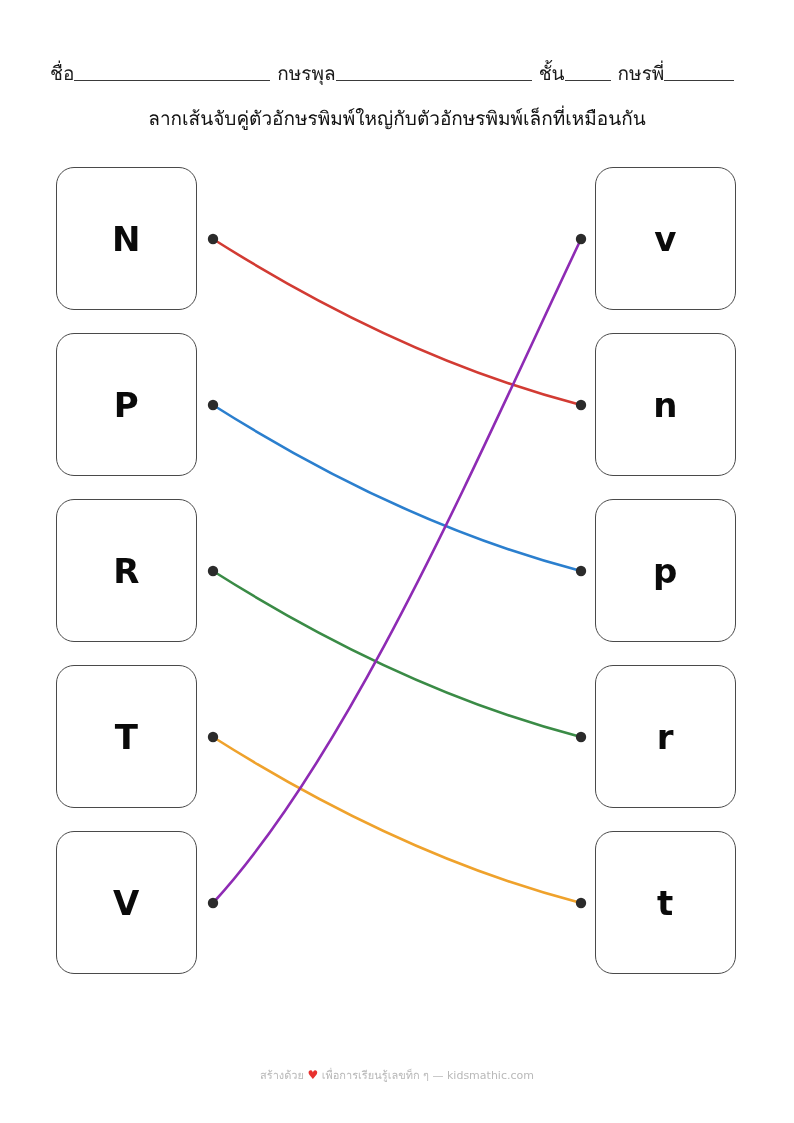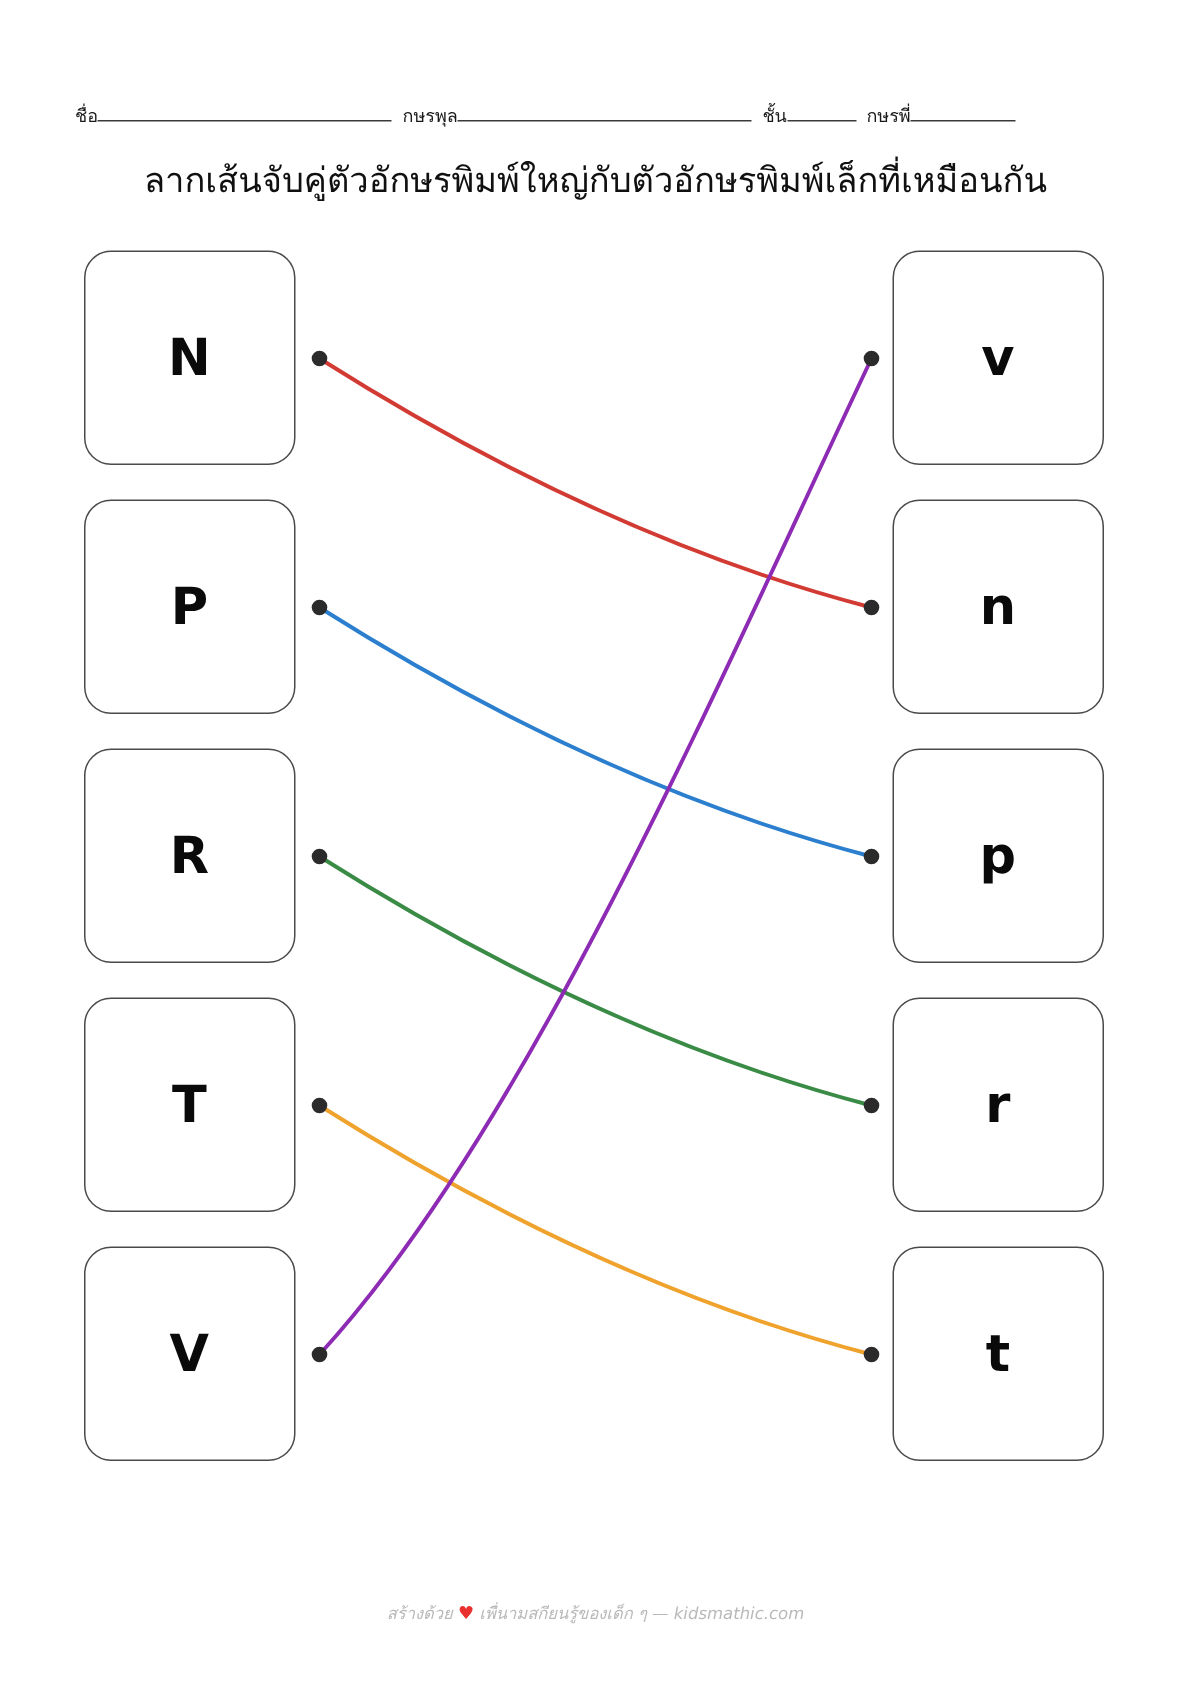--- a/index.html
+++ b/index.html
@@ -30,21 +30,21 @@
     top: 58px;
     width: 700px;
     height: 26px;
     display: flex;
     align-items: flex-end;
     font-size: 15px;
     color: #1a1a1a;
     white-space: nowrap;
   }
   .name-label {
-    font-size: 12px;
+    font-size: 19px;
     line-height: 1;
     padding-bottom: 1px;
   }
   .rule {
     border-bottom: 1px solid #3a3a3a;
     height: 1px;
     margin-bottom: 3px;
   }
   .rule.r-name   { width: 196px; }
   .rule.r-last   { width: 196px; }
@@ -52,21 +52,21 @@
   .rule.r-number { width: 70px; }
   .gap-sm { width: 7px; }
 
   
   .title {
     position: absolute;
     left: 0;
     top: 106px;
     width: 794px;
     text-align: center;
-    font-size: 23px;
+    font-size: 19px;
     line-height: 1.35;
     color: #101010;
   }
 
   
   .board {
     position: absolute;
     left: 0;
     top: 160px;
     width: 794px;
@@ -128,21 +128,21 @@
     text-align: center;
     font-size: 11px;
     color: #b9b9b9;
     white-space: nowrap;
   }
   .footer .heart {
     color: #e8312f;
     font-size: 12px;
     vertical-align: -1px;
   }
-  .footer span { vertical-align: middle; font-style: italic; }
+  .footer span { vertical-align: middle; }
 </style>
 </head>
 <body>
 
 <div class="page">
 
   <div class="name-row">
     <span class="name-label">ชื่อ</span>
     <span class="rule r-name"></span>
     <span class="gap-sm"></span>
@@ -215,16 +215,16 @@
           <circle cx="581" cy="743" r="5.2" fill="#2b2b2b"></circle>
           <circle cx="213" cy="743" r="5.2" fill="#2b2b2b"></circle>
           <circle cx="581" cy="79" r="5.2" fill="#2b2b2b"></circle>
         </g>
     </svg>
   </div>
 
   <div class="footer">
     <span>สร้างด้วย</span>
     <span class="heart">♥</span>
-    <span>เพื่นามสกียนรู้ของเด็ก ๆ — kidsmathic.com</span>
+    <span>เพื่อการเรียนรู้เลขท็ก ๆ — kidsmathic.com</span>
   </div>
 
 </div>
 
 </body></html>

